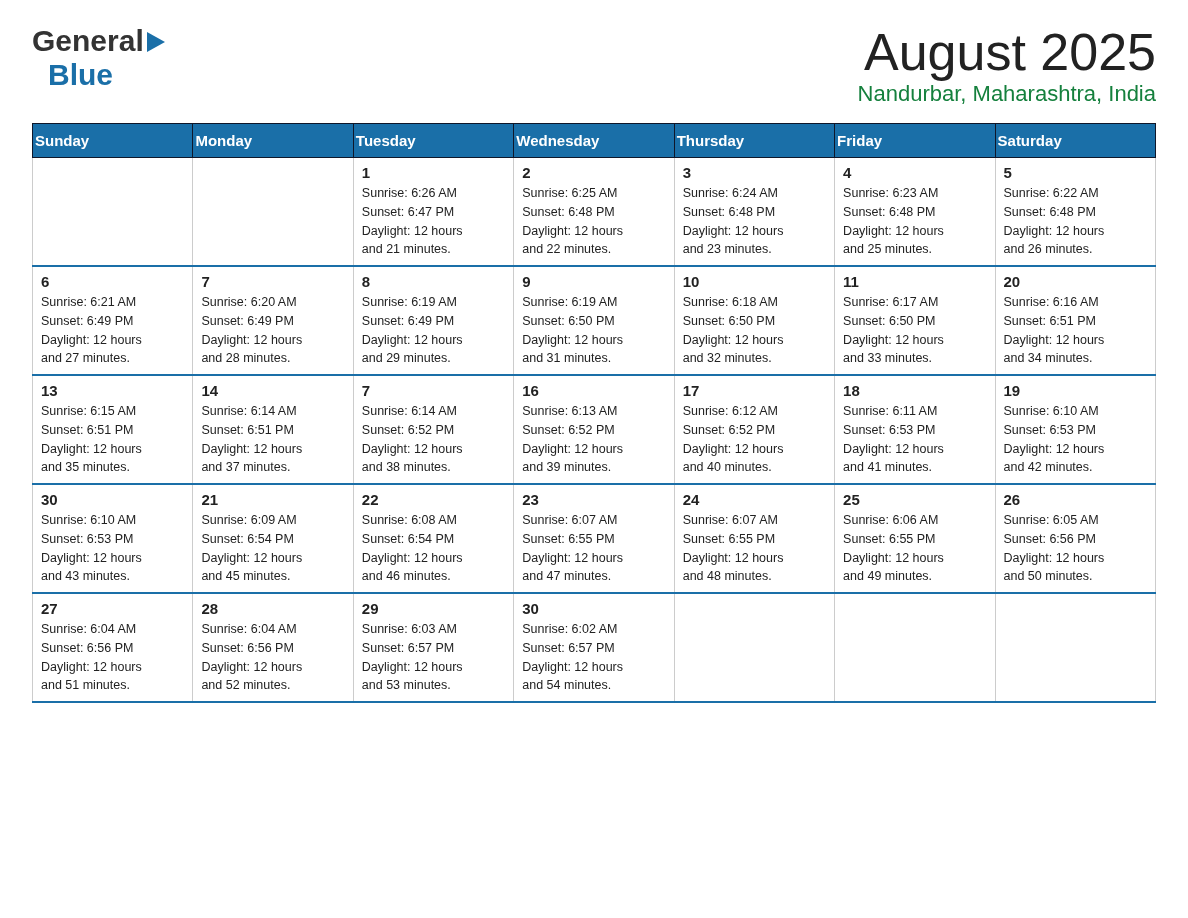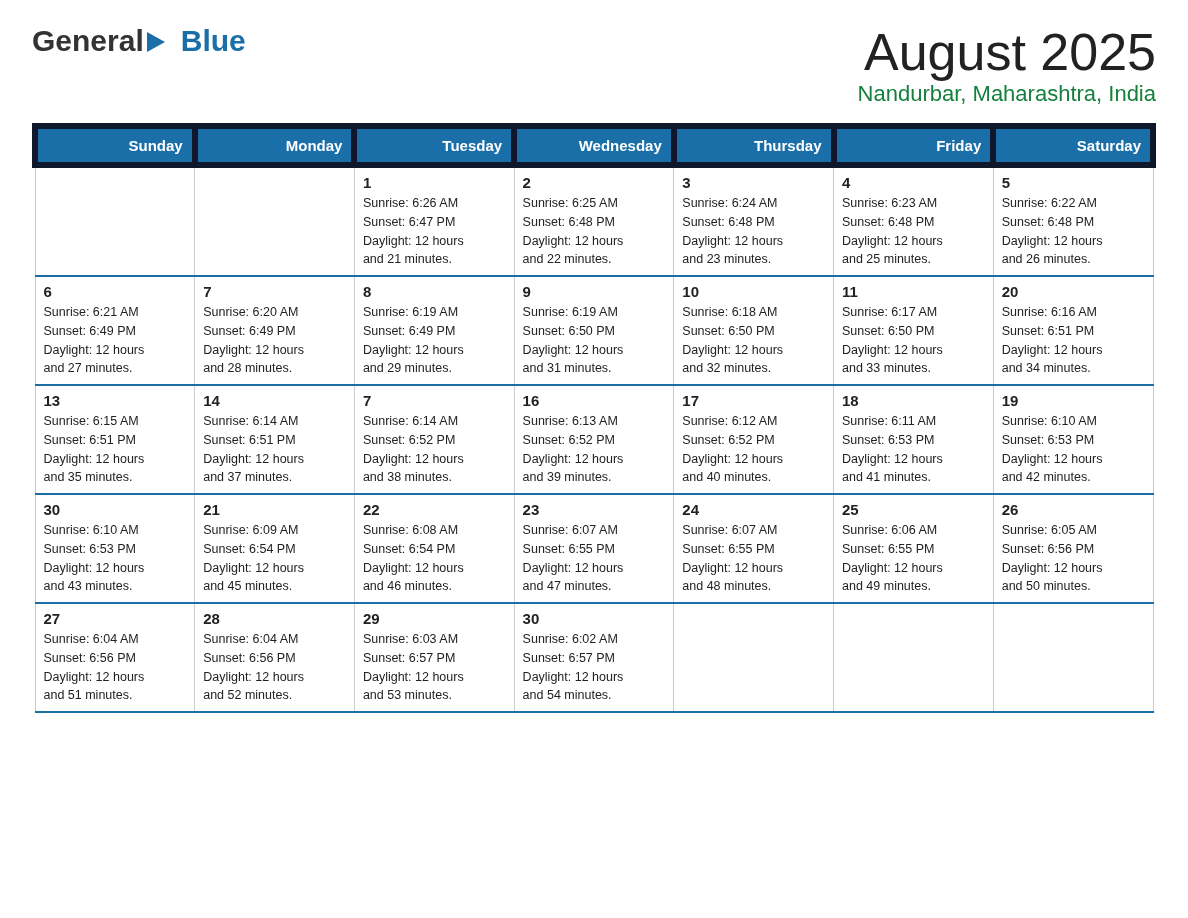--- a/index.html
+++ b/index.html
@@ -11,21 +11,21 @@
       min-height: 918px;
     }
     .header {
       display: flex;
       justify-content: space-between;
       align-items: flex-start;
       margin-bottom: 16px;
     }
     .logo {
       display: flex;
-      flex-direction: row;
+      flex-direction: column;
       align-items: flex-start;
     }
     .title-section {
       text-align: right;
     }
     .month-title {
       font-size: 52px;
       font-weight: normal;
       color: #222;
       line-height: 1.1;
@@ -38,23 +38,23 @@
     .calendar {
       width: 100%;
       border-collapse: collapse;
       border: 1px solid #aaa;
     }
     .calendar thead tr th {
       background-color: #1a6fa8;
       color: #fff;
       font-size: 15px;
       font-weight: bold;
-      padding: 8px 9px;
-      text-align: right;
-      border: 6px solid #0f172a;
+      padding: 8px 2px;
+      text-align: left;
+      border: 1px solid #0f172a;
     }
     .calendar tbody tr td {
       vertical-align: top;
       border: 1px solid #ccc;
       padding: 6px 8px;
       width: calc(100% / 7);
       min-height: 110px;
       font-size: 13px;
       color: #222;
     }

